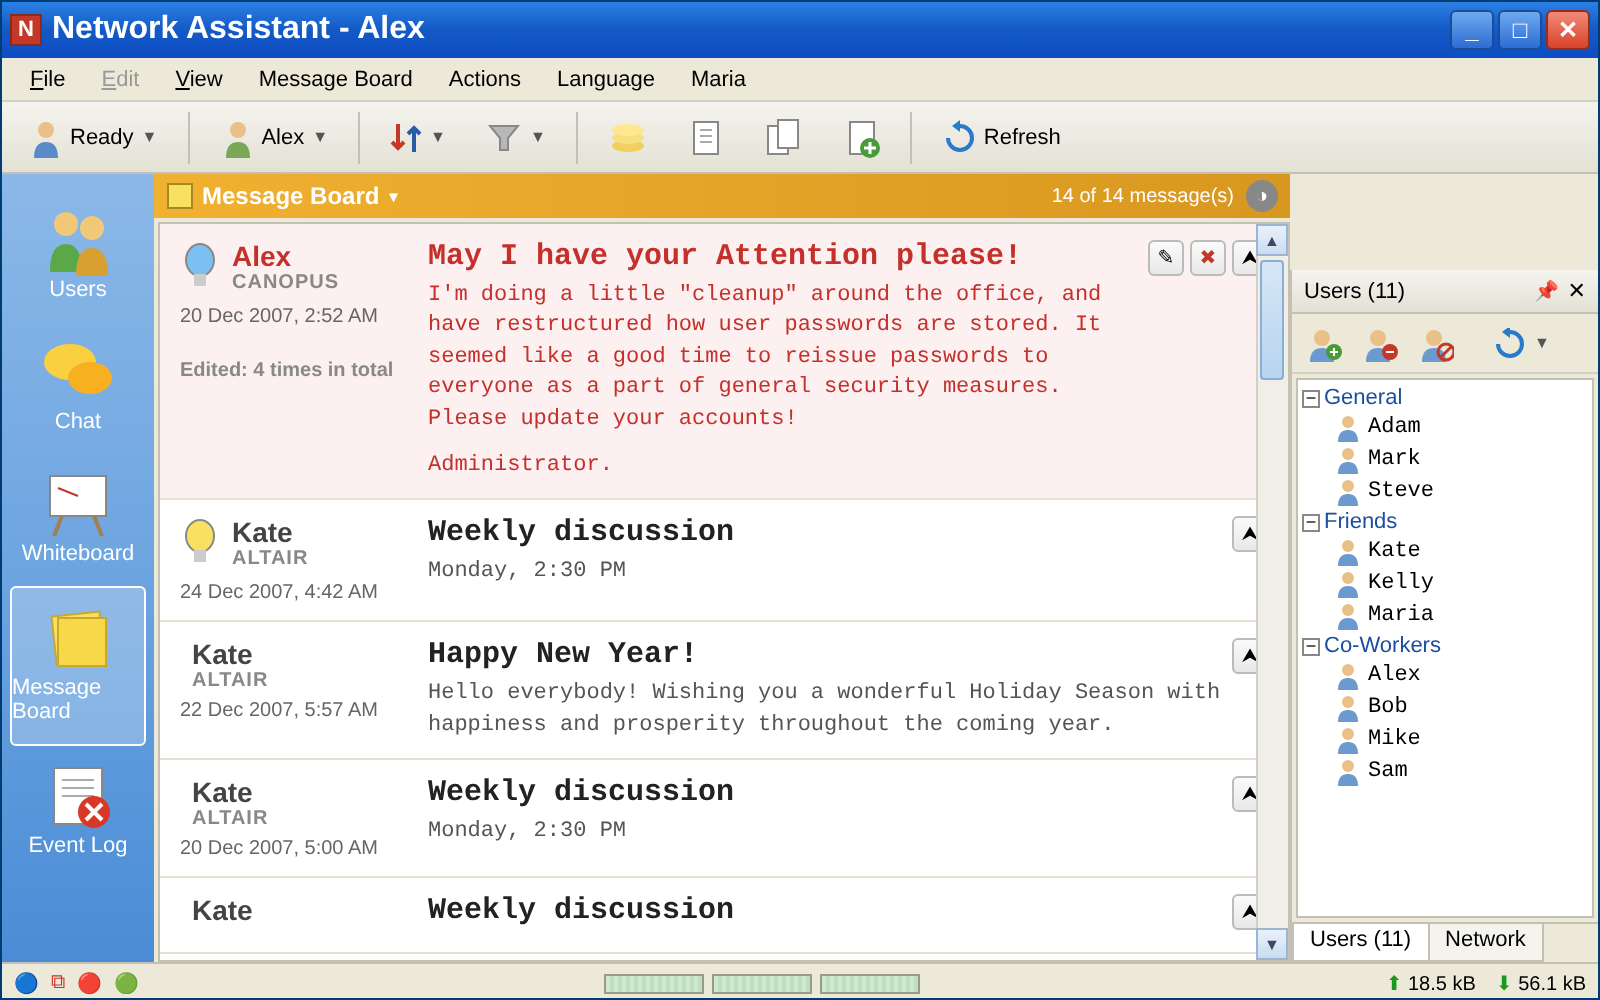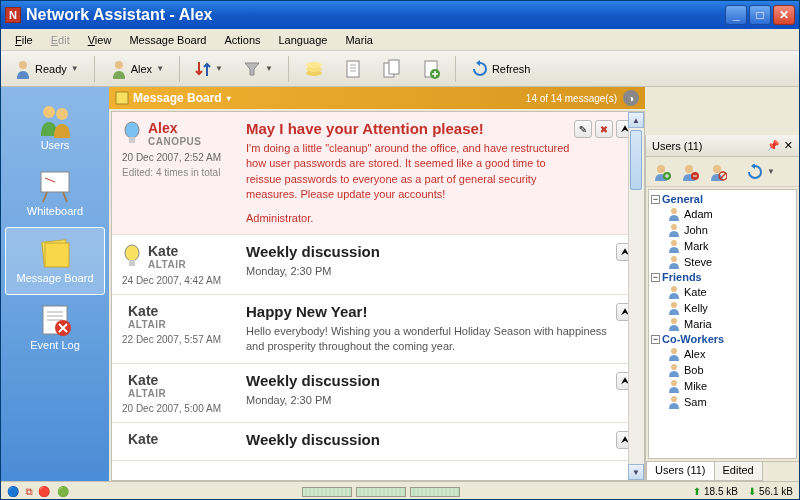--- a/index.html
+++ b/index.html
@@ -17,60 +17,60 @@
 .menubar .mi u { text-decoration: underline; }
 
 .toolbar { height: 36px; background: linear-gradient(to bottom,#f4f3ee,#e4e1d4); border-bottom: 1px solid #c4c1b4; display: flex; align-items: center; padding: 0 6px; gap: 6px;}
 .tbtn { display: flex; align-items: center; gap: 3px; padding: 3px 6px; border: 1px solid transparent; border-radius: 3px; cursor: default;}
 .tbtn svg, .smallico svg { display: block;}
 .tsep { width: 1px; height: 26px; background: #c4c1b4; margin: 0 2px;}
 .drop-arrow { font-size: 8px; color: #555; margin-left: 1px;}
 
 .app-body { display: flex; height: calc(500px - 28px - 22px - 36px - 20px); }
 
-.leftnav { width: 108px; background: linear-gradient(to bottom,#8bb8e8 0%,#6da5e0 50%,#4a8cd6 100%); display: flex; flex-direction: column; align-items: flex-end; padding-top: 8px; gap: 0;}
+.leftnav { width: 76px; background: linear-gradient(to bottom,#8bb8e8 0%,#6da5e0 50%,#4a8cd6 100%); display: flex; flex-direction: column; align-items: flex-end; padding-top: 8px; gap: 0;}
 .leftnav .navitem { width: 100%; display: flex; flex-direction: column; align-items: center; padding: 6px 0 10px; color: #fff; font-size: 11px; cursor: default;}
 .leftnav .navitem.sel { background: rgba(255,255,255,0.25); border: 1px solid #fff; border-radius: 3px; margin: 0 4px; width: calc(100% - 8px);}
 .leftnav .navicon { width: 40px; height: 38px; display: flex; align-items: center; justify-content: center;}
 
 .center { flex: 1; display: flex; flex-direction: column; background: #ece9d8;}
 .mbheader { height: 22px; background: linear-gradient(to right,#f0b030,#d89820); color: #fff; display: flex; align-items: center; padding: 0 6px; font-weight: bold; font-size: 12px;}
 .mbheader .mb-title { flex: 1; display: flex; align-items: center; gap: 4px;}
 .mbheader .mb-count { font-weight: normal; font-size: 10px; margin-right: 6px; text-align: right;}
 .mbheader .roundbtn { width: 16px; height: 16px; border-radius: 50%; background: #888; color: #fff; display: flex; align-items: center; justify-content: center; font-size: 10px;}
 
 .messages { flex: 1; overflow-y: auto; background: #fff; border: 1px solid #c4c1b4; margin: 2px 0 0 2px; position: relative;}
 .msg { display: flex; border-bottom: 1px solid #e4e1d4; padding: 8px 10px; gap: 4px;}
 .msg.highlight { background: #fdf0f0;}
 .mleft { width: 120px; flex-shrink: 0;}
 .mleft .author { font-size: 14px; font-weight: bold; color: #444;}
 .mleft .author.red { color: #c4302b;}
 .mleft .host { font-size: 10px; color: #888; font-weight: bold; letter-spacing: 0.5px;}
 .mleft .date { font-size: 10px; color: #666; margin-top: 4px;}
-.mleft .edited { font-size: 10px; color: #888; margin-top: 4px;}
+.mleft .edited { font-size: 10px; color: #888; margin-top: 16px; font-weight: bold;}
 .mleft .bulb-wrap { display: flex; align-items: flex-start; gap: 6px;}
-.mright { flex: 1;}
+.mright { flex: 1; font-family: Liberation Mono, monospace;}
 .mright .mtitle { font-size: 15px; font-weight: bold; color: #222; margin-bottom: 4px;}
 .mright .mtitle.red { color: #c4302b;}
 .mright .mbody { font-size: 11px; color: #555; line-height: 1.4;}
 .mright .mbody.red { color: #c4302b;}
 .mactions { display: flex; gap: 3px; align-items: flex-start;}
 .mactbtn { width: 18px; height: 18px; border: 1px solid #bbb; border-radius: 3px; background: linear-gradient(#fafafa,#e8e8e8); display: flex; align-items: center; justify-content: center; font-size: 10px;}
 
 .rightpanel { width: 154px; background: #ece9d8; border-left: 1px solid #c4c1b4; display: flex; flex-direction: column; margin-top: 48px;}
 .rp-header { height: 22px; background: linear-gradient(to bottom,#f4f3ee,#e4e1d4); border-bottom: 1px solid #c4c1b4; display: flex; align-items: center; padding: 0 6px; font-size: 11px;}
 .rp-header .rp-title { flex: 1;}
 .rp-header .pin { font-size: 10px; margin: 0 4px;}
 .rp-toolbar { height: 30px; display: flex; align-items: center; gap: 4px; padding: 0 4px; border-bottom: 1px solid #d4d0c8;}
 .rp-tree { flex: 1; background: #fff; overflow-y: auto; padding: 2px; font-size: 11px; border: 1px solid #c4c1b4; margin: 2px;}
 .tree-group { }
 .tree-grouphead { display: flex; align-items: center; gap: 2px; padding: 1px 0; cursor: default;}
 .tree-grouphead .box { width: 9px; height: 9px; border: 1px solid #888; display: flex; align-items: center; justify-content: center; font-size: 9px; line-height: 1; background: #fff;}
-.tree-grouphead .gname { font-weight: bold; color: #1a4fa0;}
-.tree-item { display: flex; align-items: center; gap: 3px; padding: 1px 0 1px 16px; cursor: default;}
+.tree-grouphead .gname { font-weight: normal; color: #1a4fa0;}
+.tree-item { display: flex; align-items: center; gap: 3px; padding: 1px 0 1px 16px; cursor: default; font-family: Liberation Mono, monospace;}
 .tree-item .uico { width: 14px; height: 14px;}
 .rp-tabs { height: 20px; display: flex; border-top: 1px solid #c4c1b4; background: #ece9d8;}
 .rp-tab { padding: 2px 8px; border: 1px solid #c4c1b4; border-top: none; font-size: 11px; background: #f4f3ee; margin-right: -1px;}
 .rp-tab.sel { background: #fff; font-weight: normal;}
 
 .statusbar { height: 20px; background: #ece9d8; border-top: 1px solid #c4c1b4; display: flex; align-items: center; padding: 0 6px; font-size: 10px; gap: 8px;}
 .statusbar .sb-left { display: flex; gap: 6px; align-items: center;}
 .statusbar .sb-center { flex: 1; display: flex; justify-content: center; gap: 4px;}
 .statusbar .sb-block { width: 50px; height: 10px; border: 1px solid #9a9a8a; background: repeating-linear-gradient(90deg,#cfe8cf 0,#cfe8cf 2px,#bfe0bf 2px,#bfe0bf 4px);}
 .statusbar .sb-right { display: flex; gap: 10px; align-items: center;}
@@ -181,20 +181,29 @@
     <div class="navitem">
       <div class="navicon">
           <svg width="40" height="36">
             <circle cx="14" cy="10" r="6" fill="#f0c878"></circle>
             <path d="M6 34 Q6 20 14 20 Q22 20 22 34 Z" fill="#5aa848"></path>
             <circle cx="27" cy="12" r="6" fill="#f0c878"></circle>
             <path d="M19 36 Q19 22 27 22 Q35 22 35 36 Z" fill="#d8a030"></path>
           </svg>
         </div>
       <span>Users</span>
+    </div>
+    <div class="navitem">
+      <div class="navicon">
+          <svg width="40" height="34">
+            <ellipse cx="16" cy="12" rx="13" ry="9" fill="#f8d040"></ellipse>
+            <ellipse cx="26" cy="20" rx="11" ry="8" fill="#f8b020"></ellipse>
+          </svg>
+        </div>
+      <span>Chat</span>
     </div>
     <div class="navitem">
       <div class="navicon">
           <svg width="40" height="36">
             <rect x="6" y="4" width="28" height="20" fill="#fff" stroke="#888"></rect>
             <line x1="12" y1="24" x2="8" y2="34" stroke="#a08050" stroke-width="2"></line>
             <line x1="28" y1="24" x2="32" y2="34" stroke="#a08050" stroke-width="2"></line>
             <line x1="10" y1="10" x2="20" y2="14" stroke="#c43828"></line>
           </svg>
         </div>
@@ -410,27 +419,20 @@
               <circle cx="7" cy="4" r="3" fill="#e8c088"></circle>
               <path d="M2 14 Q2 8 7 8 Q12 8 12 14 Z" fill="#6a9ad0"></path>
             </svg>
             <span>Adam</span>
           </div>
           <div class="tree-item">
             <svg class="uico" width="14" height="14">
               <circle cx="7" cy="4" r="3" fill="#e8c088"></circle>
               <path d="M2 14 Q2 8 7 8 Q12 8 12 14 Z" fill="#6a9ad0"></path>
             </svg>
-            <span>John</span>
-          </div>
-          <div class="tree-item">
-            <svg class="uico" width="14" height="14">
-              <circle cx="7" cy="4" r="3" fill="#e8c088"></circle>
-              <path d="M2 14 Q2 8 7 8 Q12 8 12 14 Z" fill="#6a9ad0"></path>
-            </svg>
             <span>Mark</span>
           </div>
           <div class="tree-item">
             <svg class="uico" width="14" height="14">
               <circle cx="7" cy="4" r="3" fill="#e8c088"></circle>
               <path d="M2 14 Q2 8 7 8 Q12 8 12 14 Z" fill="#6a9ad0"></path>
             </svg>
             <span>Steve</span>
           </div>
         </div>
@@ -491,21 +493,21 @@
             <svg class="uico" width="14" height="14">
               <circle cx="7" cy="4" r="3" fill="#e8c088"></circle>
               <path d="M2 14 Q2 8 7 8 Q12 8 12 14 Z" fill="#6a9ad0"></path>
             </svg>
             <span>Sam</span>
           </div>
         </div>
       </div>
     <div class="rp-tabs">
       <div class="rp-tab sel">Users (11)</div>
-      <div class="rp-tab">Edited</div>
+      <div class="rp-tab">Network</div>
     </div>
   </div>
 
 </div>
 
 <div class="statusbar">
   <div class="sb-left">
     <span>🔵</span>
     <span style="color:#c43828">⧉</span>
     <span>🔴</span>

